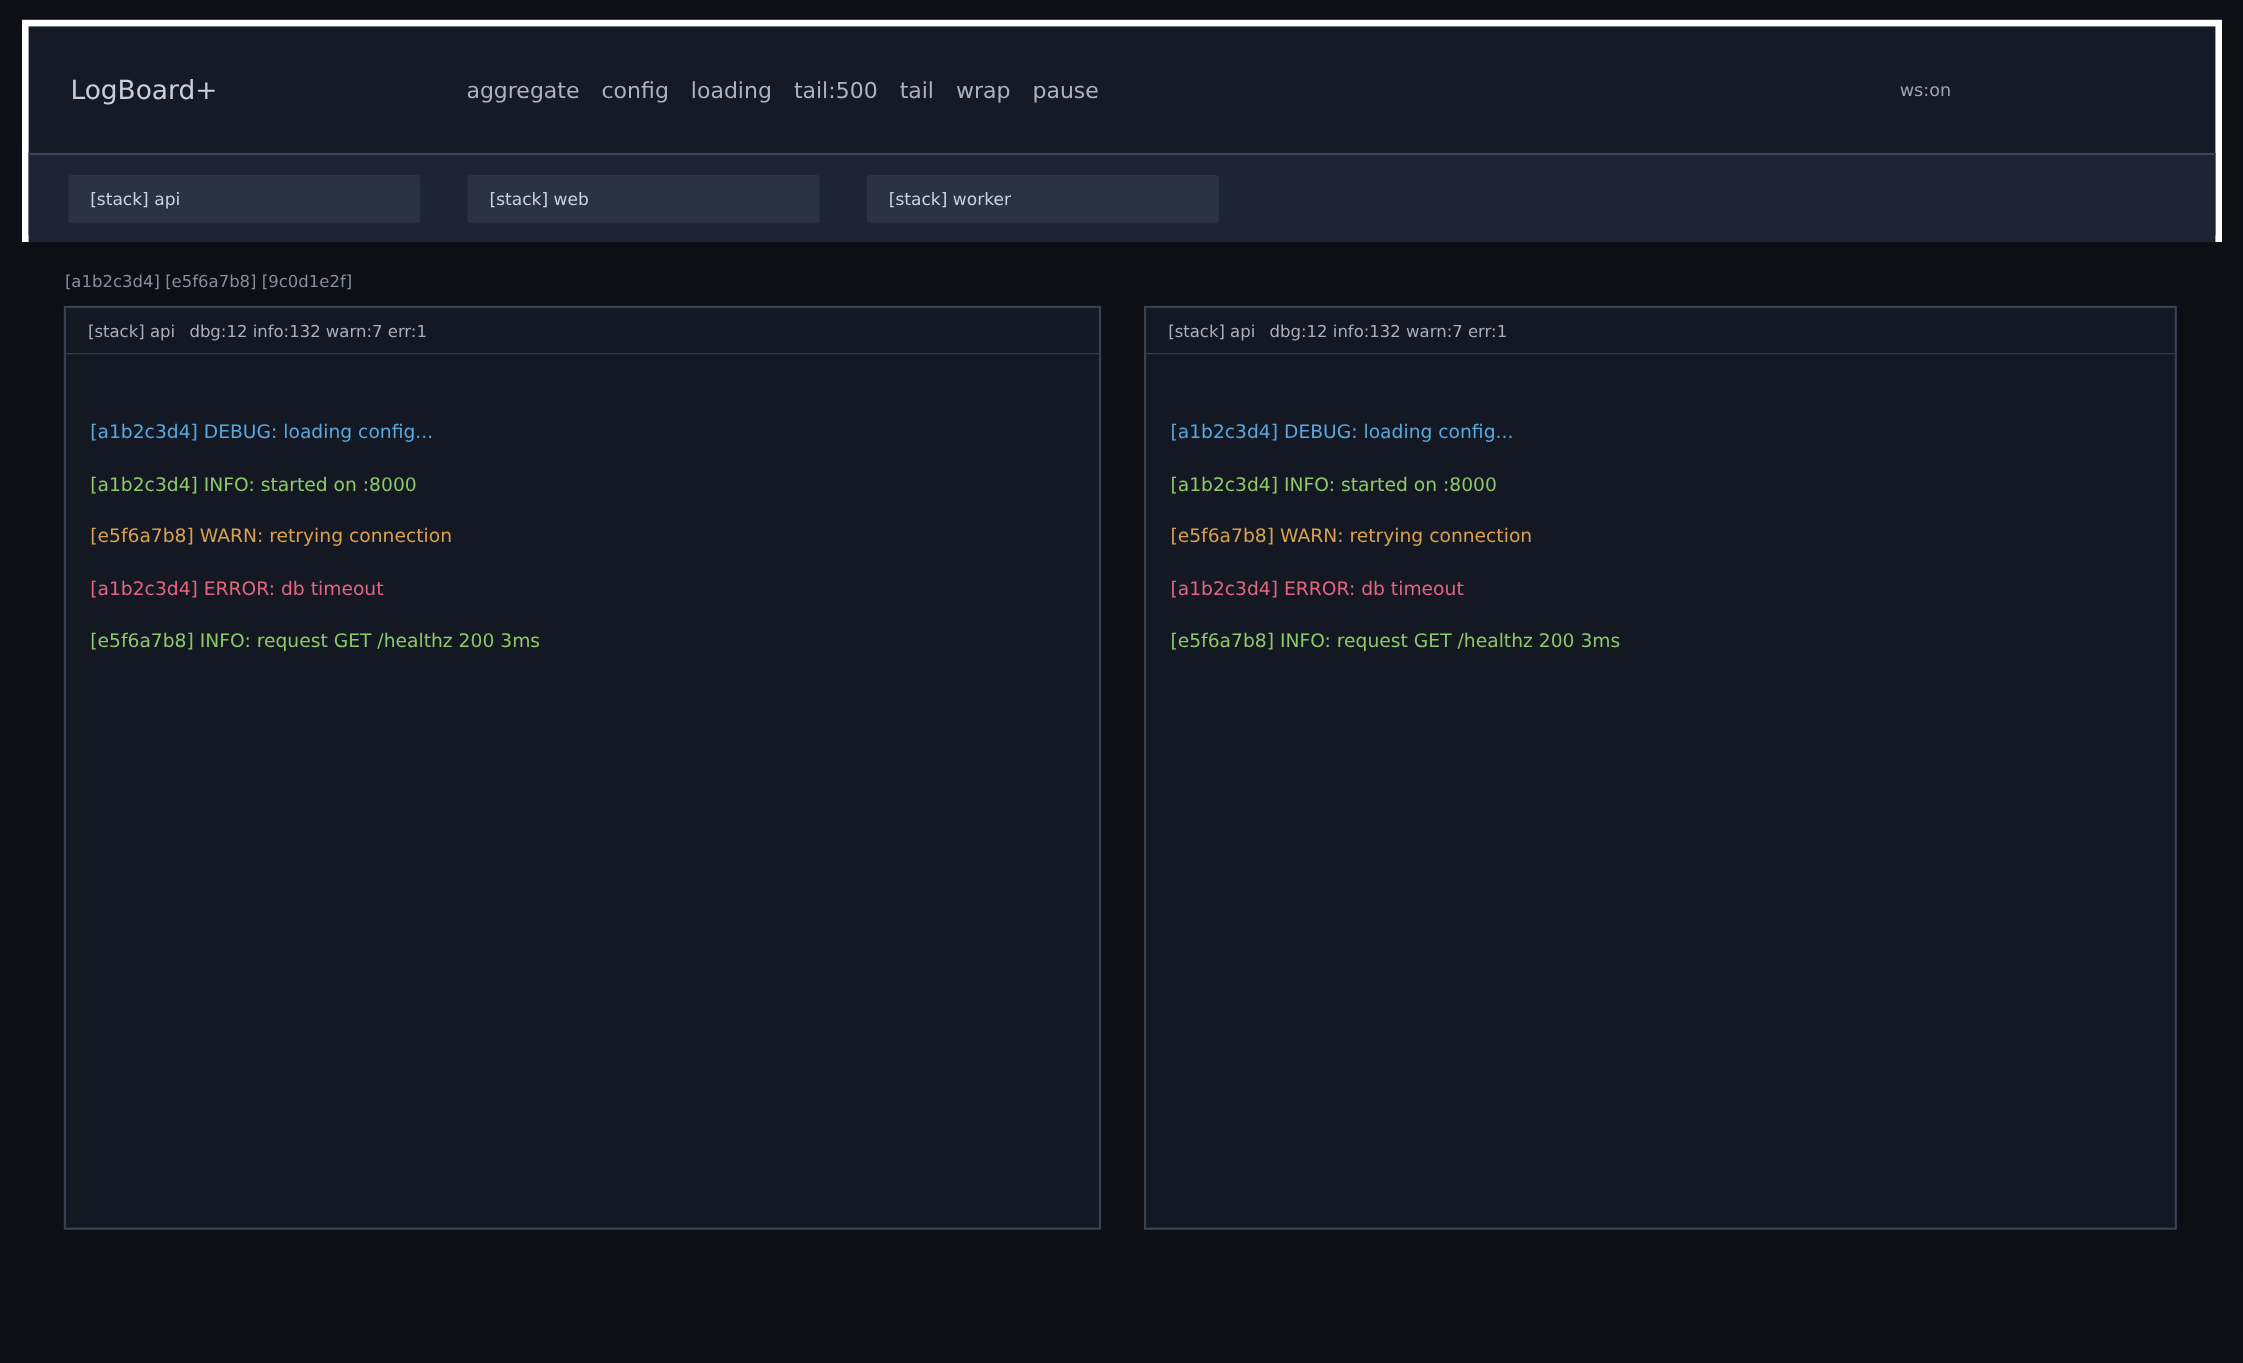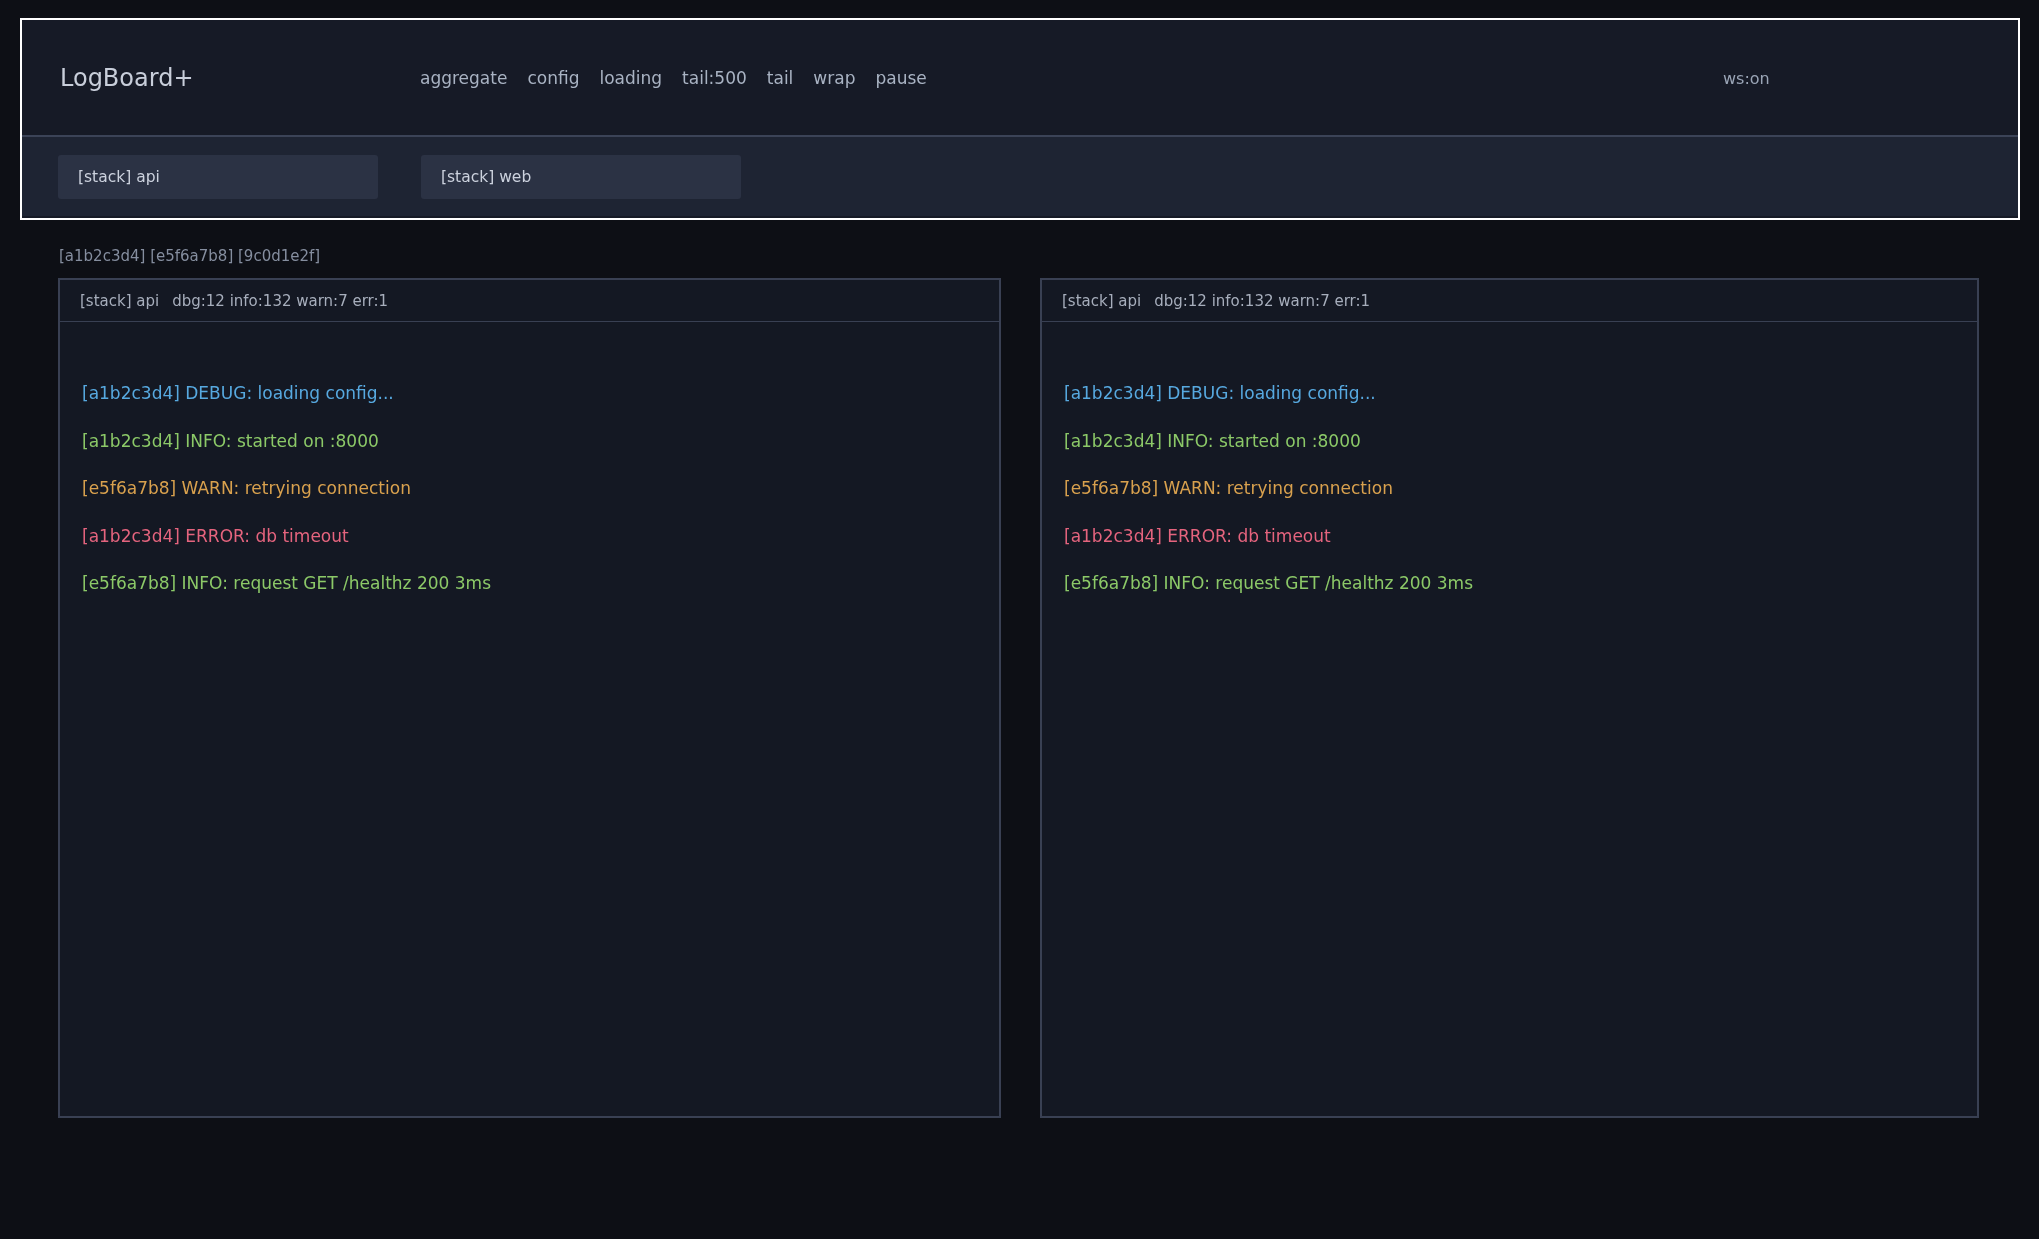--- a/index.html
+++ b/index.html
@@ -8,37 +8,37 @@
     background: #0d0f15;
     font-family: "DejaVu Sans", sans-serif;
     overflow: hidden;
     position: relative;
   }
 
   
   .topbar {
     position: absolute; left: 20px; top: 18px;
     width: 2000px; height: 202px;
-    border: 2px solid #ffffff;
+    border: 6px solid #ffffff;
     background: #161a26;
   }
   .topbar-header {
     position: relative;
     height: 115px;
   }
   .app-title {
     position: absolute; left: 38px; top: 50%;
     transform: translateY(-50%);
     font-size: 24px; color: #c8ceda;
   }
   .toolbar-menu {
     position: absolute; left: 398px; top: 50%;
     transform: translateY(-50%);
     display: flex; gap: 20px;
-    font-size: 17px; color: #a9b3c3;
+    font-size: 20px; color: #a9b3c3;
     white-space: nowrap;
   }
   .menu-item { cursor: default; }
   .ws-status {
     position: absolute; left: 1701px; top: 50%;
     transform: translateY(-50%);
     font-size: 16px; color: #9aa5b6;
   }
   .tab-row {
     position: absolute; left: 0; top: 115px;
@@ -109,20 +109,21 @@
         <span class="menu-item">tail:500</span>
         <span class="menu-item">tail</span>
         <span class="menu-item">wrap</span>
         <span class="menu-item">pause</span>
       </div>
     <div class="ws-status">ws:on</div>
   </div>
   <div class="tab-row">
       <div class="stack-tab">[stack] api</div>
       <div class="stack-tab">[stack] web</div>
+      <div class="stack-tab">[stack] worker</div>
     </div>
 </div>
 
 <div class="trace-ids">[a1b2c3d4] [e5f6a7b8] [9c0d1e2f]</div>
 
 <div class="panels">
   <div class="log-panel left">
     <div class="panel-header">
       <span>[stack] api</span>
       <span>dbg:12 info:132 warn:7 err:1</span>

